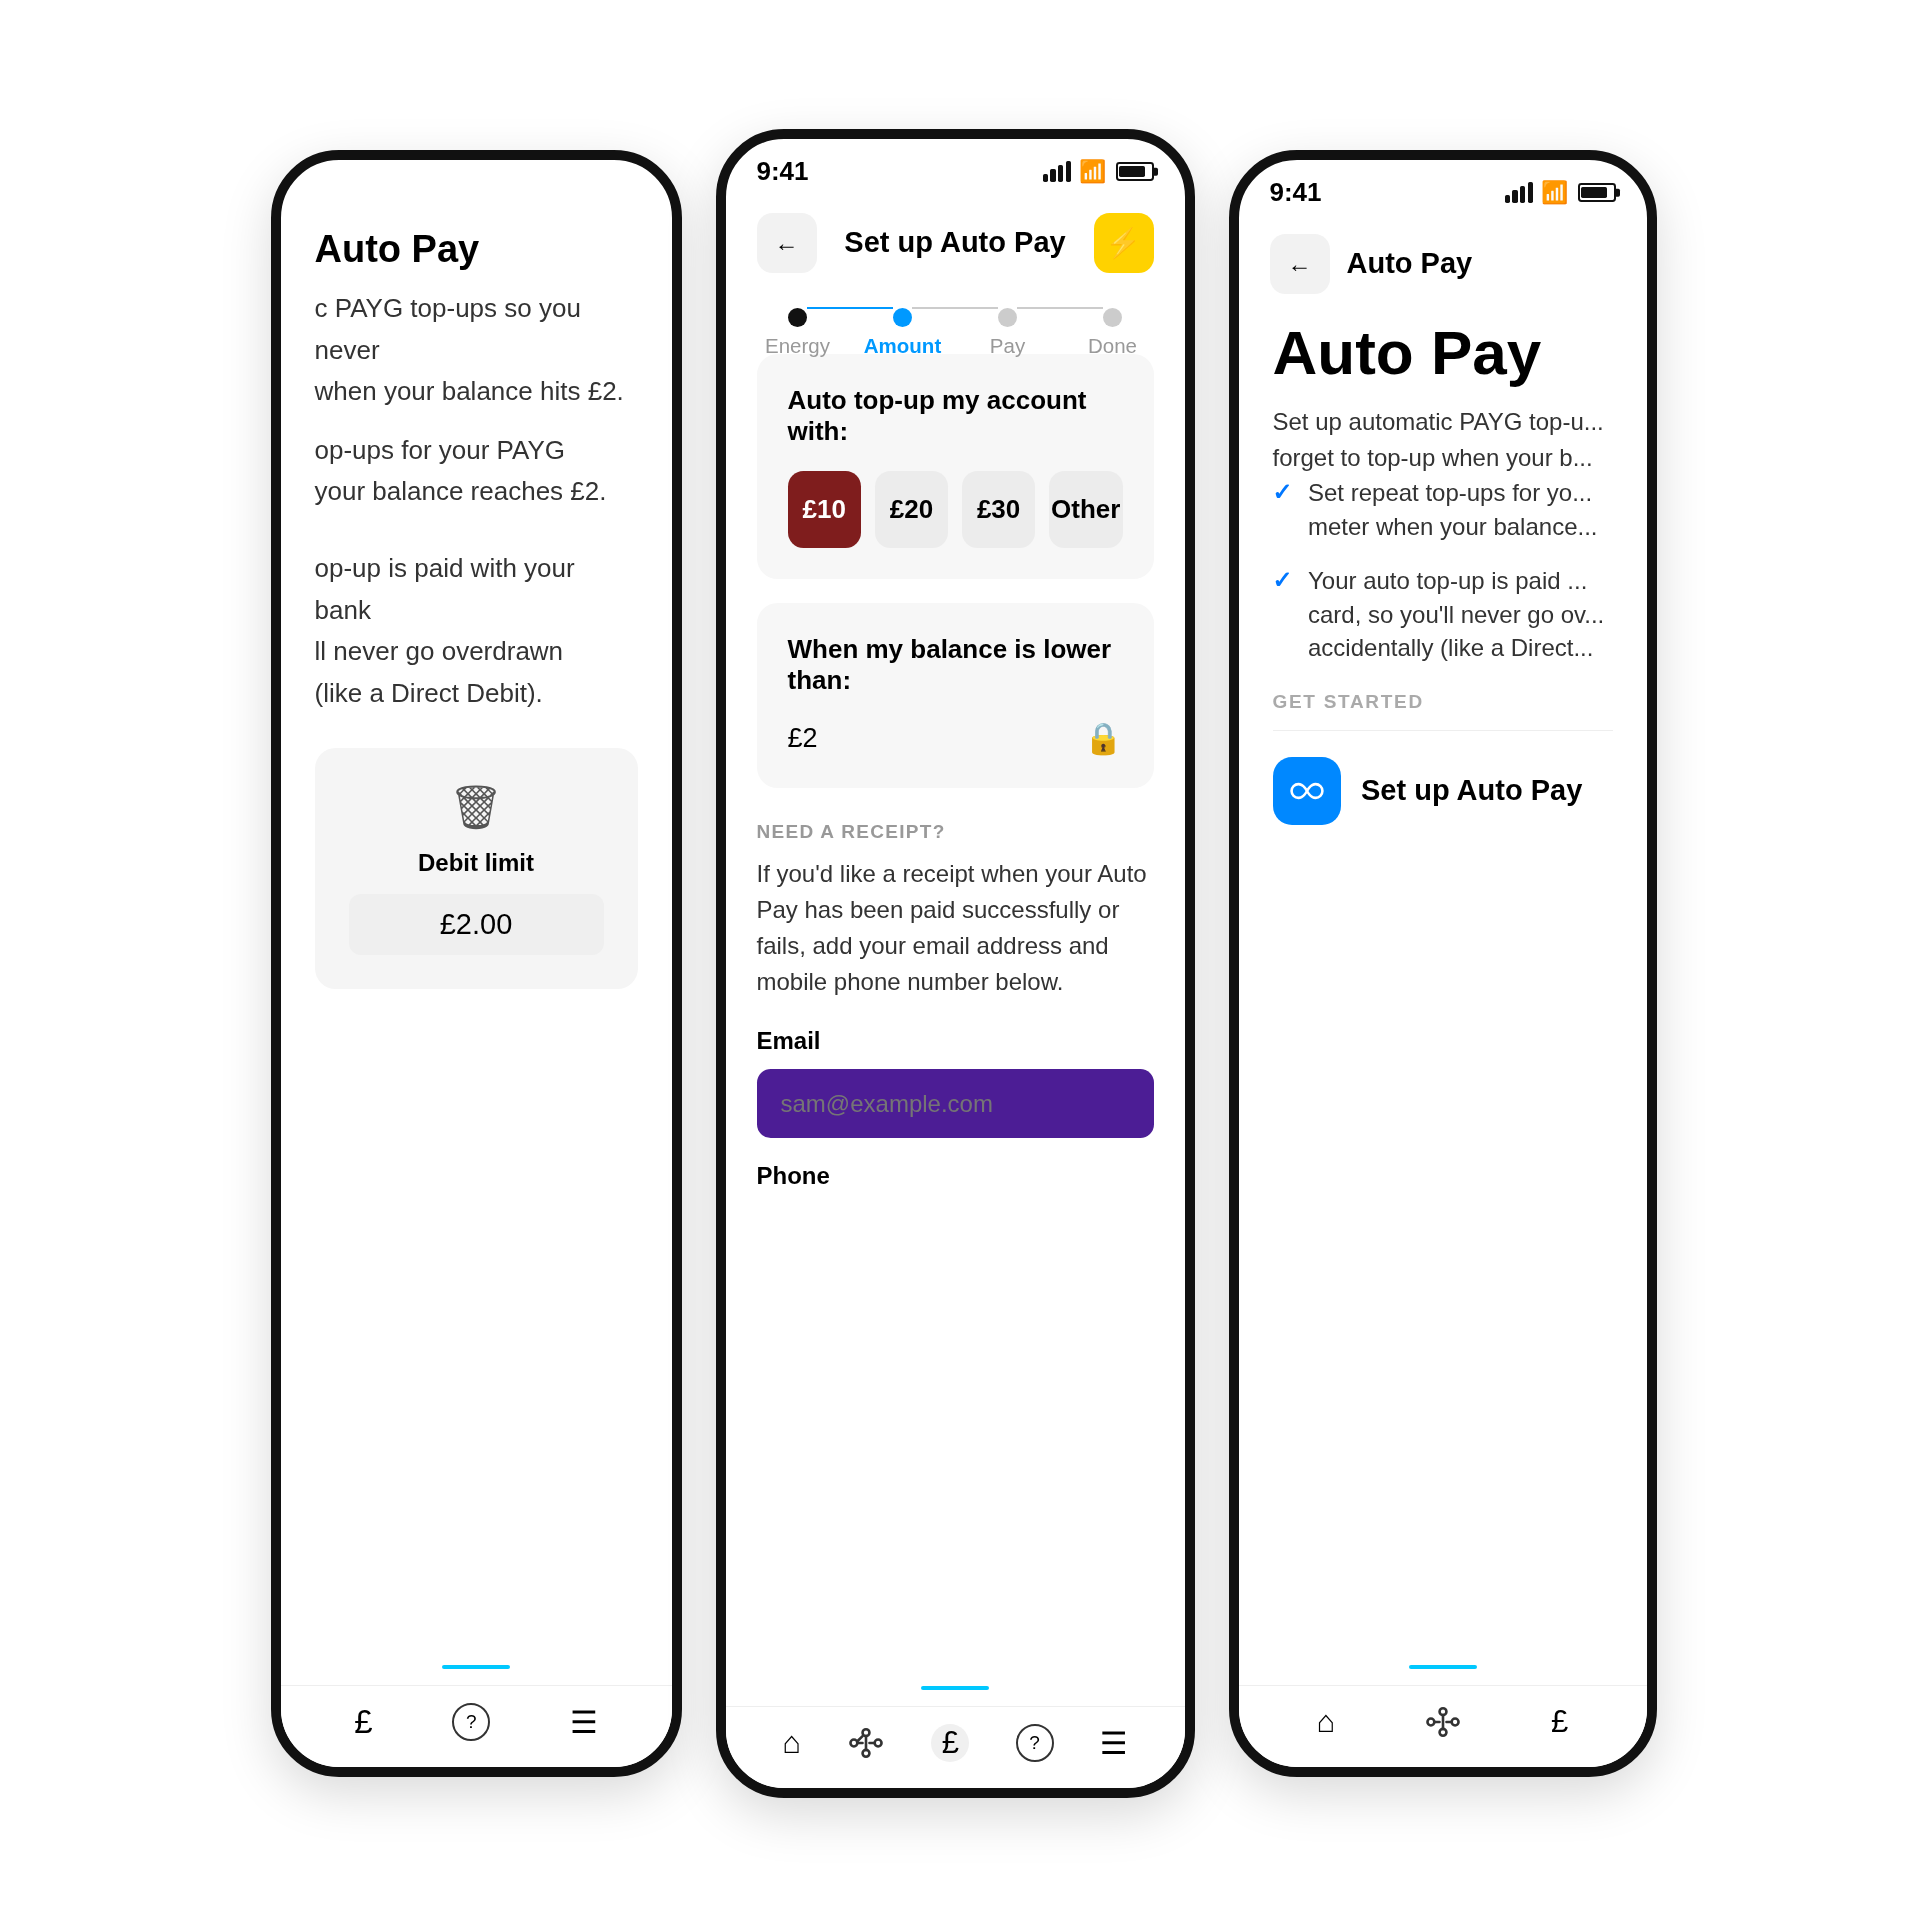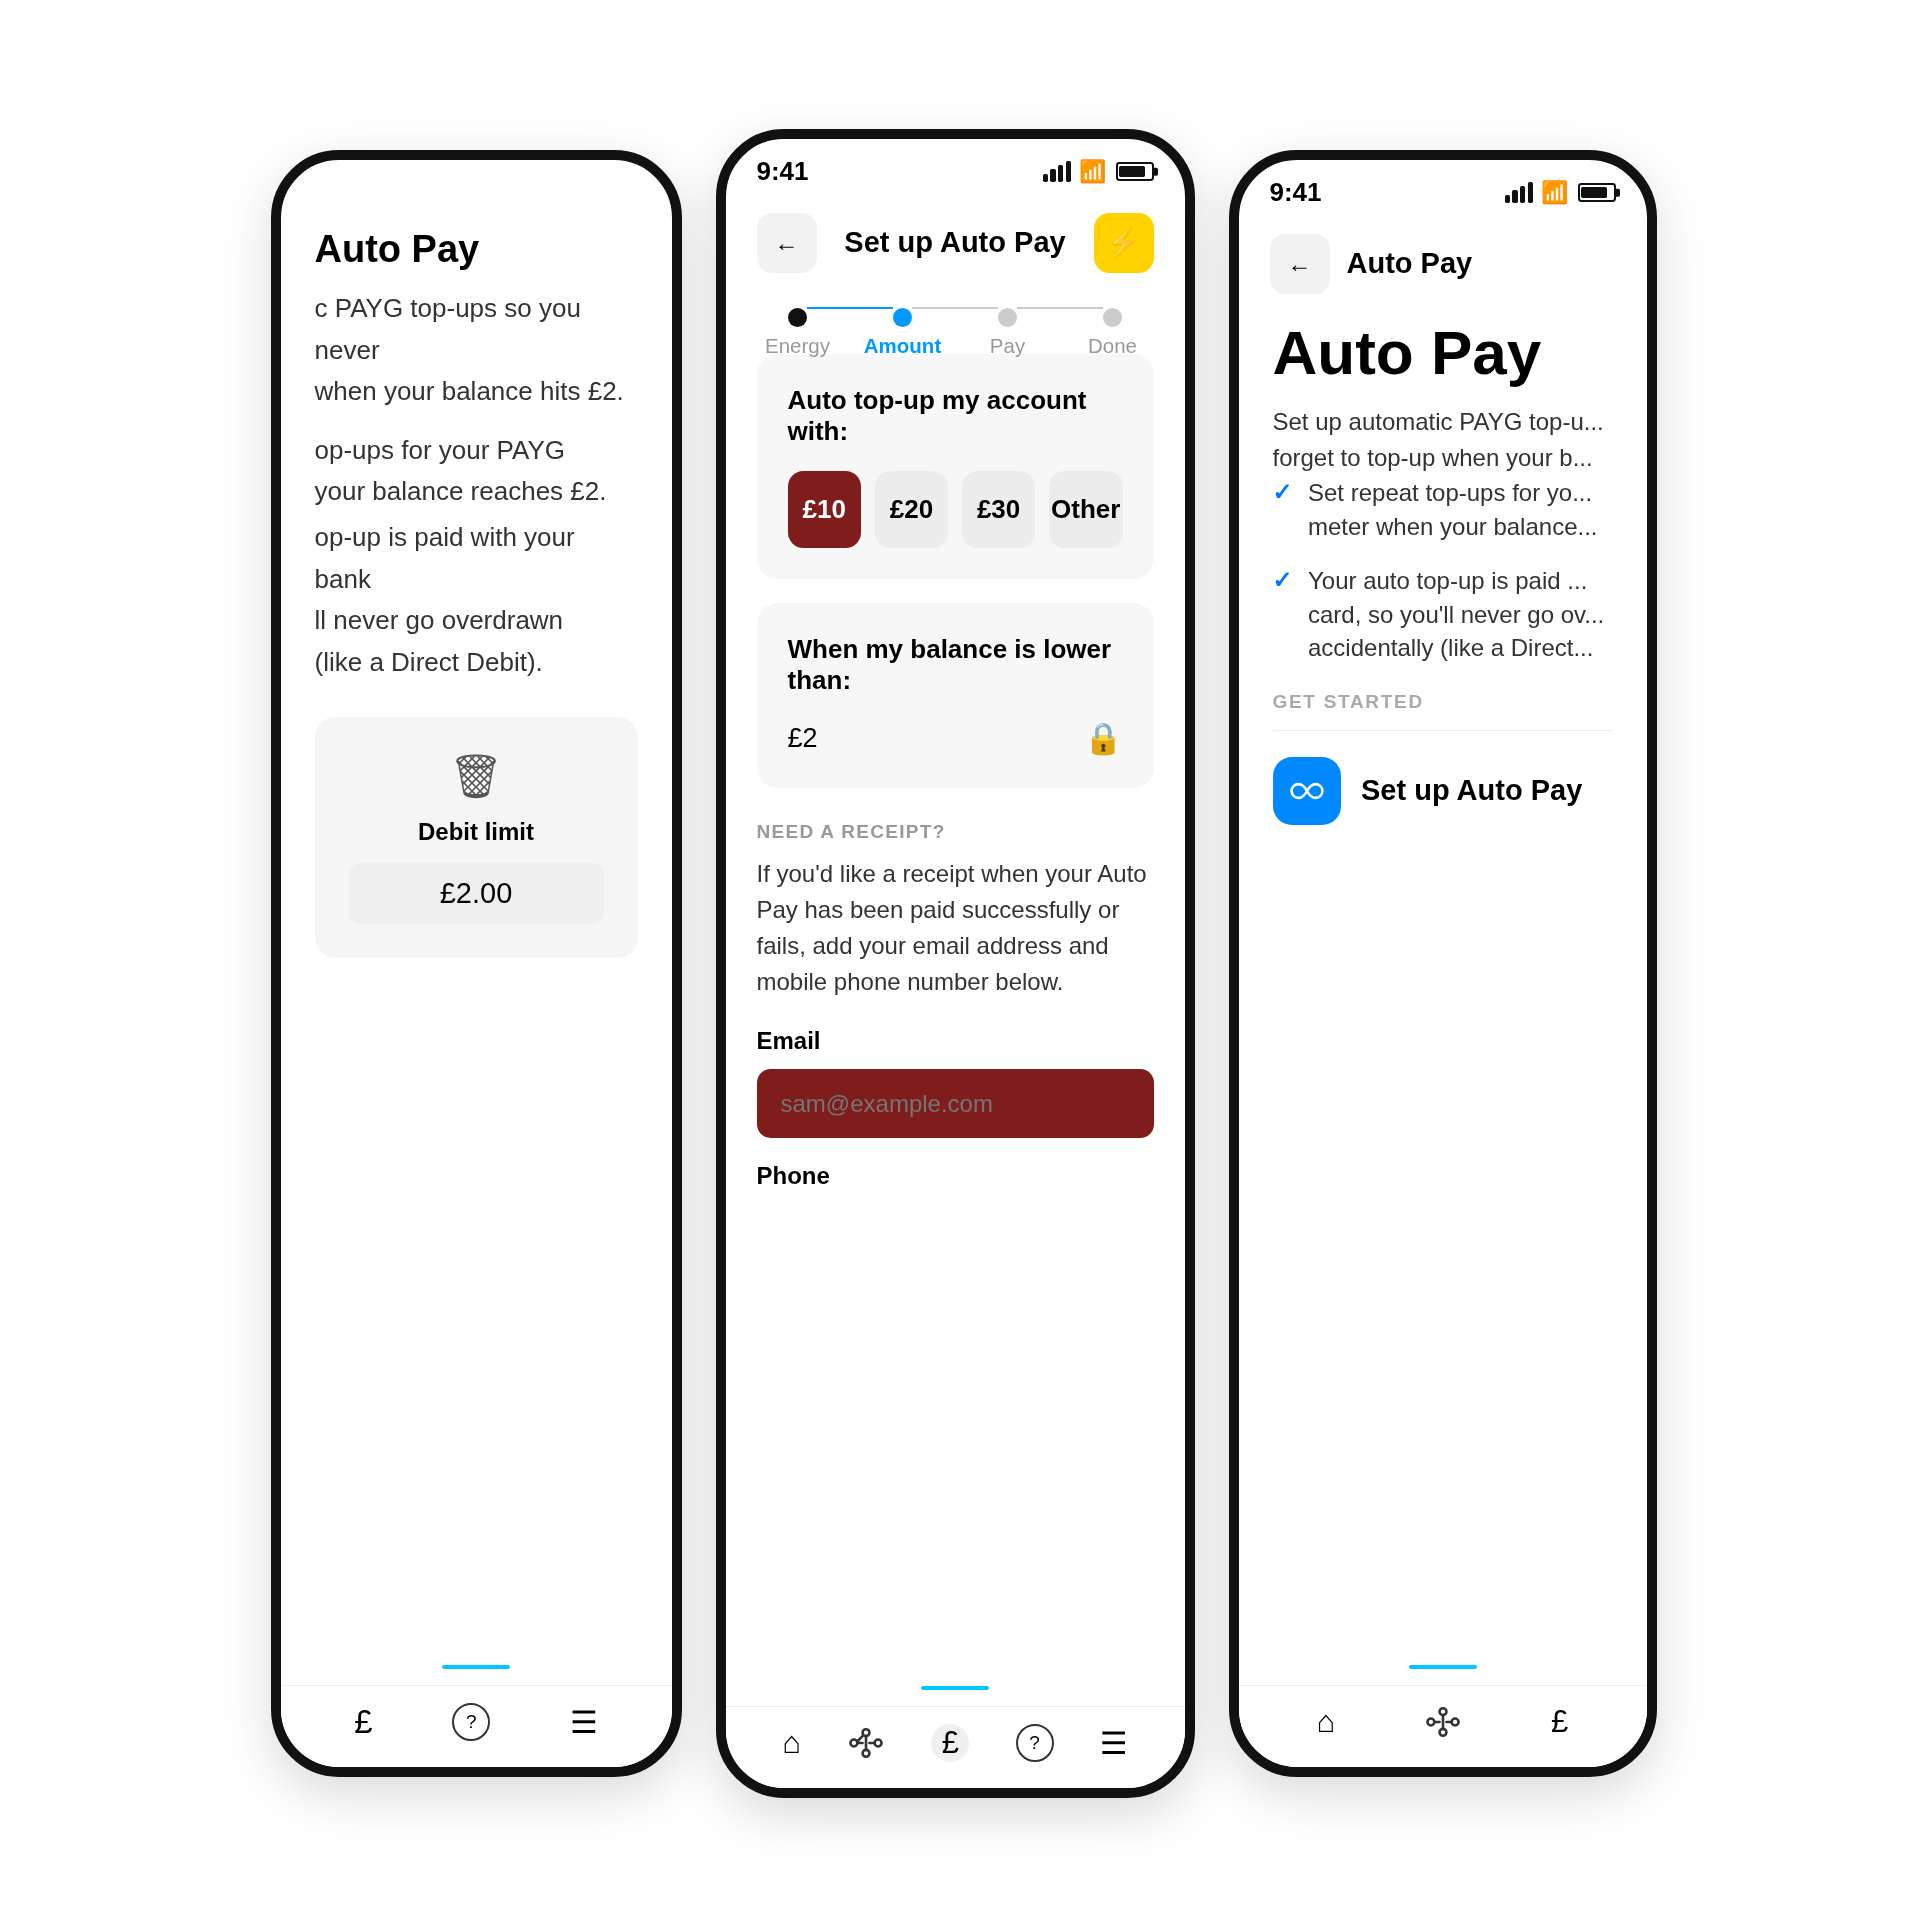--- a/index.html
+++ b/index.html
@@ -242,21 +242,21 @@
       color: #333;
       line-height: 1.5;
       margin-bottom: 27px;
     }
     .input-label {
       font-size: 24px;
       font-weight: 700;
       margin-bottom: 13.7px;
     }
     .input-field {
-      background: #7f1d1d;
+      background: #4c1d95;
       border-radius: 13.7px;
       padding: 20.5px 24px;
       margin-bottom: 24px;
     }
     .input-field input {
       background: none;
       border: none;
       outline: none;
       font-size: 24px;
       color: #999;
@@ -298,21 +298,21 @@
       color: #333;
       padding: 0 34px;
       line-height: 1.6;
       margin-bottom: 17px;
     }
     .left-desc-2 {
       font-size: 26px;
       color: #333;
       padding: 0 34px;
       line-height: 1.6;
-      margin-bottom: 4px;
+      margin-bottom: 35px;
     }
     .left-desc-3 {
       font-size: 26px;
       color: #333;
       padding: 0 34px;
       line-height: 1.6;
       margin-bottom: 34px;
     }
     .left-bottom-card {
       background: #f5f5f5;

